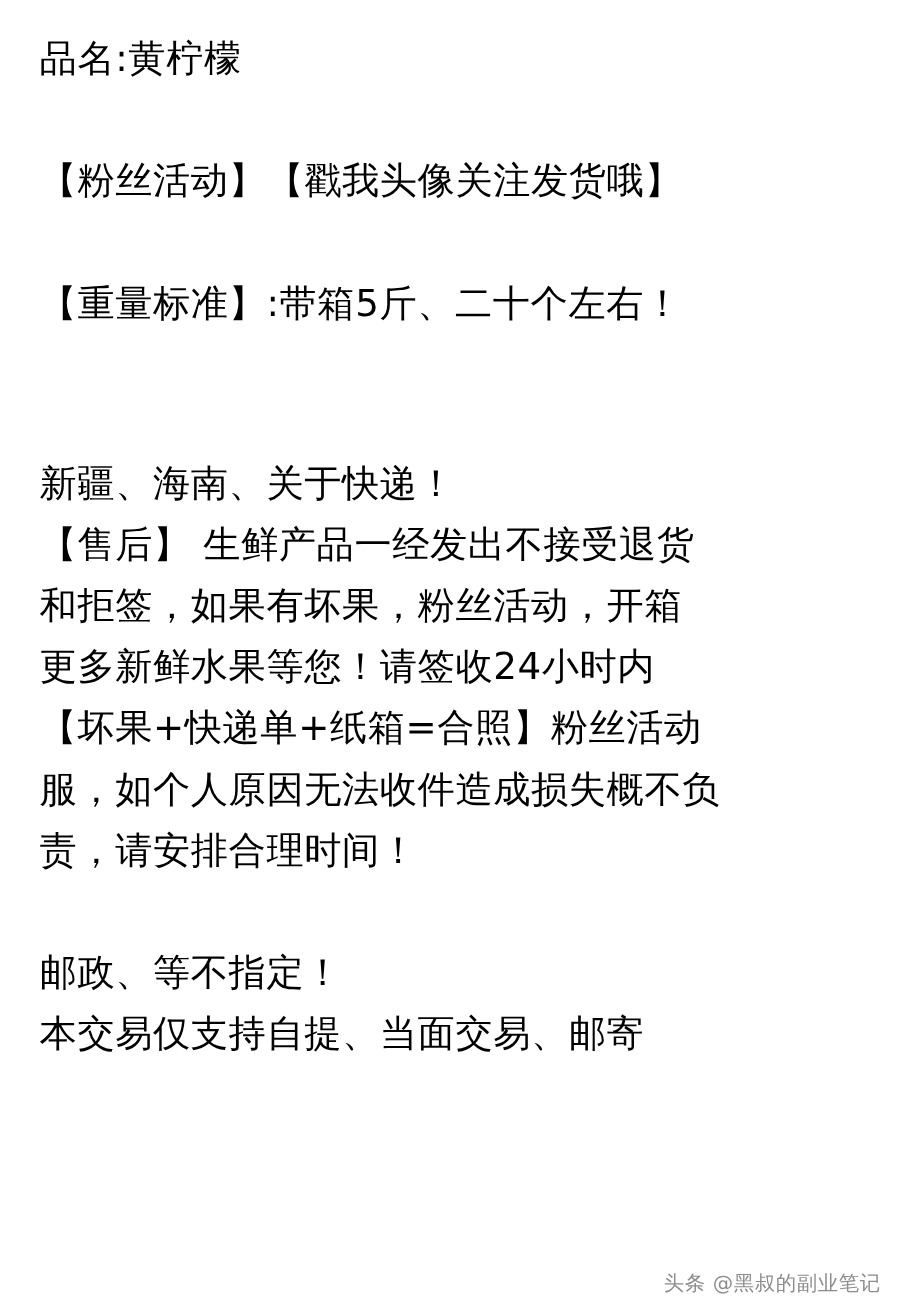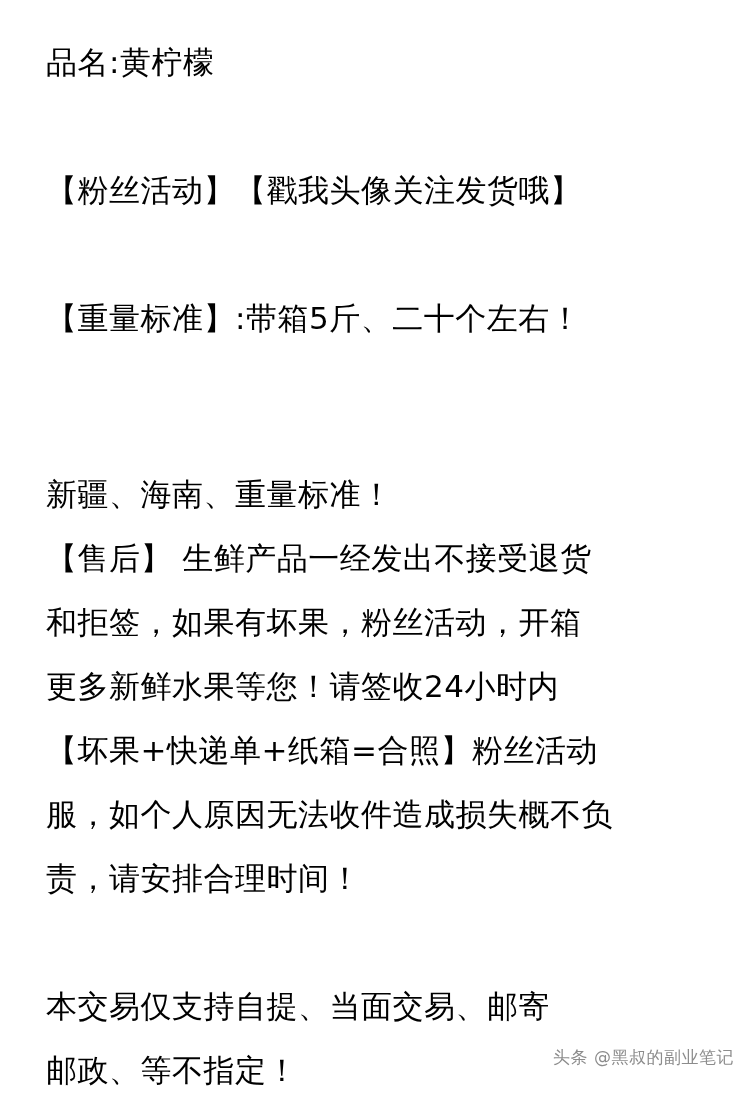--- a/index.html
+++ b/index.html
@@ -26,49 +26,49 @@
     font-size: 31px;
     line-height: 48px;
     letter-spacing: 0.5px;
     white-space: pre-wrap;
     font-weight: 500;
   }
   .blank {
     height: 48px;
   }
   .para {
-    margin: 16px;
+    margin: 3px;
   }
   .watermark {
     position: absolute;
     right: 16px;
-    bottom: 26px;
+    bottom: 14px;
     font-size: 17px;
     color: #8c8c8c;
     letter-spacing: 0.5px;
     font-weight: 400;
   }
 </style>
 </head>
 <body>
 
 <div class="page">
 
   <div class="line para">品名:黄柠檬</div>
   <div class="blank"></div>
   <div class="line para">【粉丝活动】【戳我头像关注发货哦】</div>
   <div class="blank"></div>
   <div class="line para">【重量标准】:带箱5斤、二十个左右！</div>
   <div class="blank"></div>
   <div class="blank"></div>
-  <div class="line para">新疆、海南、重量标准！</div>
+  <div class="line para">新疆、海南、关于快递！</div>
   <div class="line para">【售后】 生鲜产品一经发出不接受退货</div>
   <div class="line para">和拒签，如果有坏果，粉丝活动，开箱</div>
   <div class="line para">更多新鲜水果等您！请签收24小时内</div>
   <div class="line para">【坏果+快递单+纸箱=合照】粉丝活动</div>
   <div class="line para">服，如个人原因无法收件造成损失概不负</div>
   <div class="line para">责，请安排合理时间！</div>
   <div class="blank"></div>
+  <div class="line para">邮政、等不指定！</div>
   <div class="line para">本交易仅支持自提、当面交易、邮寄</div>
-  <div class="line para">邮政、等不指定！</div>
 
   <div class="watermark">头条 @黑叔的副业笔记</div>
 </div>
 
 </body></html>

